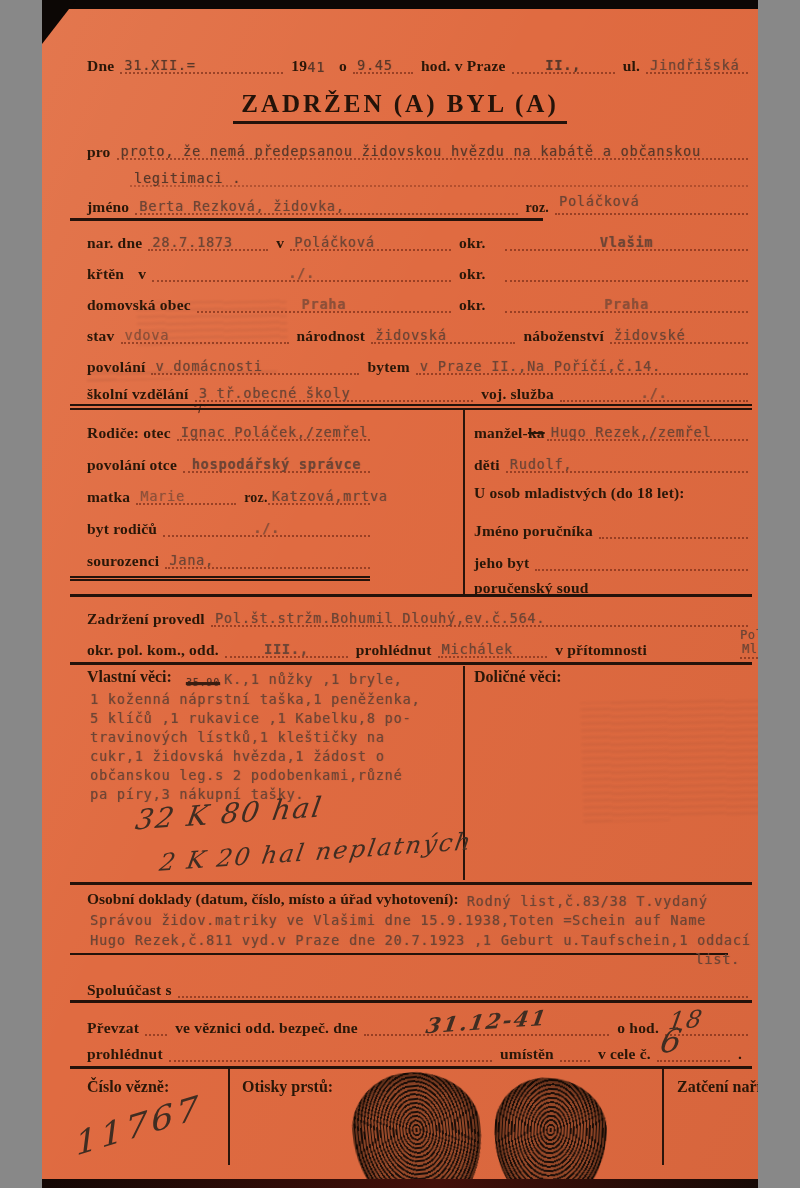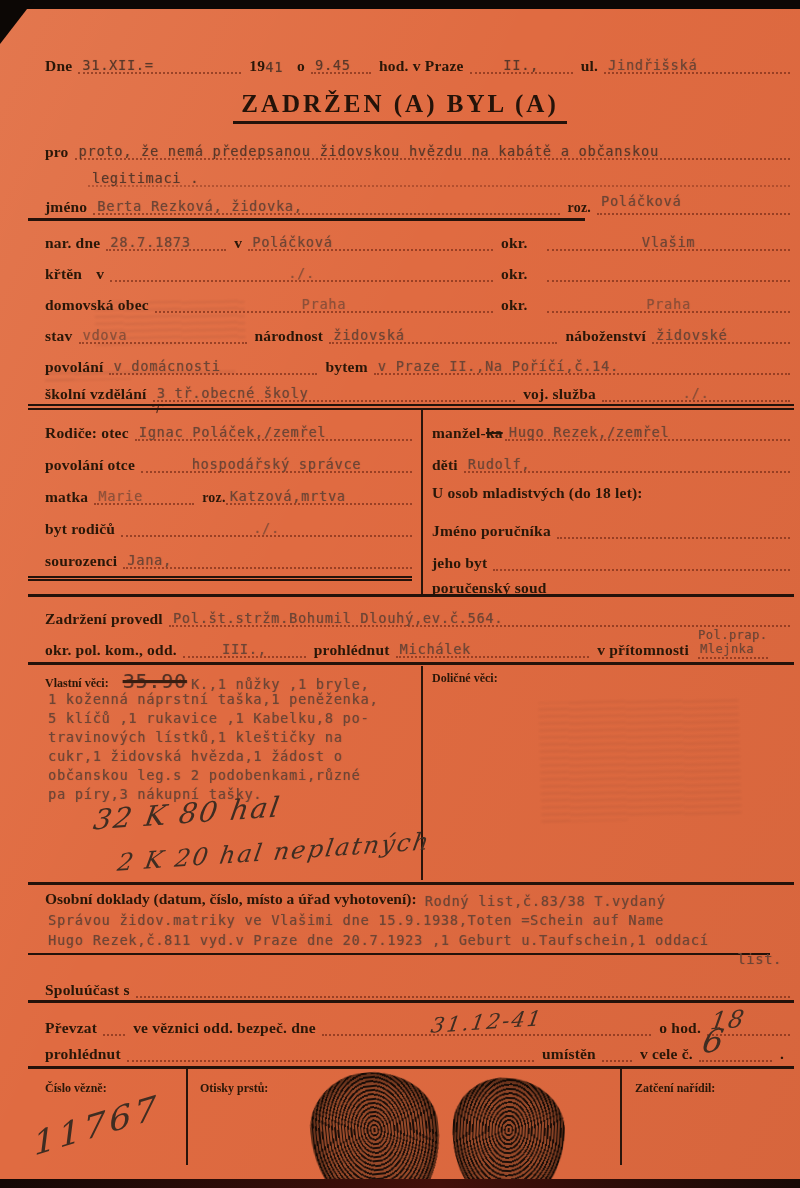--- a/index.html
+++ b/index.html
@@ -1,51 +1,51 @@
 <!DOCTYPE html>
 <html><head>
 <meta charset="utf-8">
 <style>
   html,body{margin:0;padding:0;background:#888;}
-  .page{position:relative;width:800px;height:1188px;margin:0 auto;overflow:hidden;
+  .page{position:relative;width:716px;height:1188px;margin:0 auto;overflow:hidden;
         background:
           linear-gradient(115deg, rgba(255,225,195,.10) 0%, rgba(255,225,195,0) 40%, rgba(110,35,10,.08) 100%),
           #e06b41;
         font-family:"Liberation Serif", serif;color:#241309;}
   
   .bar-top{position:absolute;top:0;left:0;right:0;height:9px;background:#0c0705;}
   .bar-bottom{position:absolute;bottom:0;left:0;right:0;height:9px;
         background:linear-gradient(90deg,#140805,#43100a 55%,#170a06);}
   .corner-tl{position:absolute;top:0;left:0;width:34px;height:44px;background:#0c0705;
         clip-path:polygon(0 0,100% 0,0 100%);}
   
   .row{position:absolute;left:45px;right:10px;display:flex;align-items:flex-end;}
   .lbl{font-size:15.5px;font-weight:700;color:#2a1708;white-space:nowrap;padding-right:6px;letter-spacing:.2px;line-height:1.1;}
   .lbl.pl{padding-left:8px;font-family:Liberation Serif, serif;}
   .fill{flex:1 1 auto;min-width:0;height:100%;display:flex;align-items:flex-end;padding:0 4px;
         border-bottom:2px dotted rgba(96,30,12,.55);}
-  .fill.center{justify-content:center;}
+  .fill.center{justify-content:center;font-weight:bold;}
   .typed{font-family:"DejaVu Sans Mono", monospace;font-size:13.5px;letter-spacing:.8px;color:#6d4536;
         white-space:nowrap;line-height:1.15;transform:translateY(2px);
         text-shadow:.5px .4px .8px rgba(100,60,40,.55);}
   .typed.dark{color:#59382a;text-align:right;}
   .typed.faint{opacity:.72;}
   .typed.struck{text-decoration:line-through;text-decoration-thickness:3px;text-decoration-color:#3a1d10;color:#553023;}
   .strucklbl{text-decoration:line-through;text-decoration-thickness:2px;}
   .hw{font-family:"DejaVu Serif", serif;font-style:italic;color:#3f2d22;white-space:nowrap;
         transform:skewX(-13deg) rotate(-4deg);letter-spacing:2px;}
   .rule{position:absolute;left:28px;right:6px;background:#24120a;}
   .rule.thick{height:3px;}
   .rule.med{height:2px;}
   .rule.dbl{height:6px;background:linear-gradient(to bottom,#24120a 0,#24120a 2px,rgba(0,0,0,0) 2px,rgba(0,0,0,0) 4px,#24120a 4px,#24120a 6px);}
   .vline{position:absolute;width:2px;background:#2a150b;}
   .title-wrap{position:absolute;top:90px;left:0;right:0;text-align:center;}
   .title-wrap b{display:inline-block;font-size:25px;font-weight:700;letter-spacing:3px;
         border-bottom:3.5px solid #24120a;padding:0 8px 3px;}
-  .block-lbl{font-size:12px;font-weight:700;color:#2a1708;white-space:nowrap;}
+  .block-lbl{font-size:16px;font-weight:700;color:#2a1708;white-space:nowrap;}
   .tline{position:absolute;left:48px;white-space:nowrap;}
   .small-typed{font-family:"DejaVu Sans Mono",monospace;font-size:12px;line-height:14px;color:#6d4536;
         text-shadow:.4px .4px .7px rgba(100,60,40,.5);letter-spacing:.5px;}
   
   .fp{position:absolute;border-radius:46% 54% 48% 52%/38% 40% 60% 62%;
       background:
         repeating-radial-gradient(ellipse at 50% 40%, rgba(12,7,4,.92) 0 1.4px, rgba(82,42,20,.5) 1.4px 3.2px);
       box-shadow:inset 0 0 18px rgba(10,5,2,.9);filter:blur(.4px);}
   
   .smudge{position:absolute;pointer-events:none;}
@@ -277,21 +277,21 @@
     <div class="small-typed">Pol.prap.</div>
     <div class="small-typed" style="border-bottom:2px dotted rgba(96,30,12,.55);padding:0 2px 1px">Mlejnka</div>
   </div>
 
   <div class="rule thick" style="top:662px"></div>
 
   <div class="vline" style="left:421px;top:666px;height:214px"></div>
 
   <div class="tline" style="left:45px;top:668px;display:flex;align-items:flex-end">
     <span class="block-lbl" style="padding-right:14px">Vlastní věci:</span>
-    <span class="typed struck" style="font-size:20px">35.90</span>
+    <span class="typed struck" style="font-size:10px">35.90</span>
     <span class="typed" style="padding-left:4px">K.,1 nůžky ,1 bryle,</span>
   </div>
   <div class="tline typed" style="top:690px">1 koženná náprstní taška,1 peněženka,</div>
   <div class="tline typed" style="top:709px">5 klíčů ,1 rukavice ,1 Kabelku,8 po-</div>
   <div class="tline typed" style="top:728px">travinových lístků,1 kleštičky na</div>
   <div class="tline typed" style="top:747px">cukr,1 židovská hvězda,1 žádost o</div>
   <div class="tline typed" style="top:766px">občanskou leg.s 2 podobenkami,různé</div>
   <div class="tline typed" style="top:785px">pa píry,3 nákupní tašky.</div>
 
   <div class="tline hw" style="left:95px;top:797px;font-size:28px">32 K 80 hal</div>

